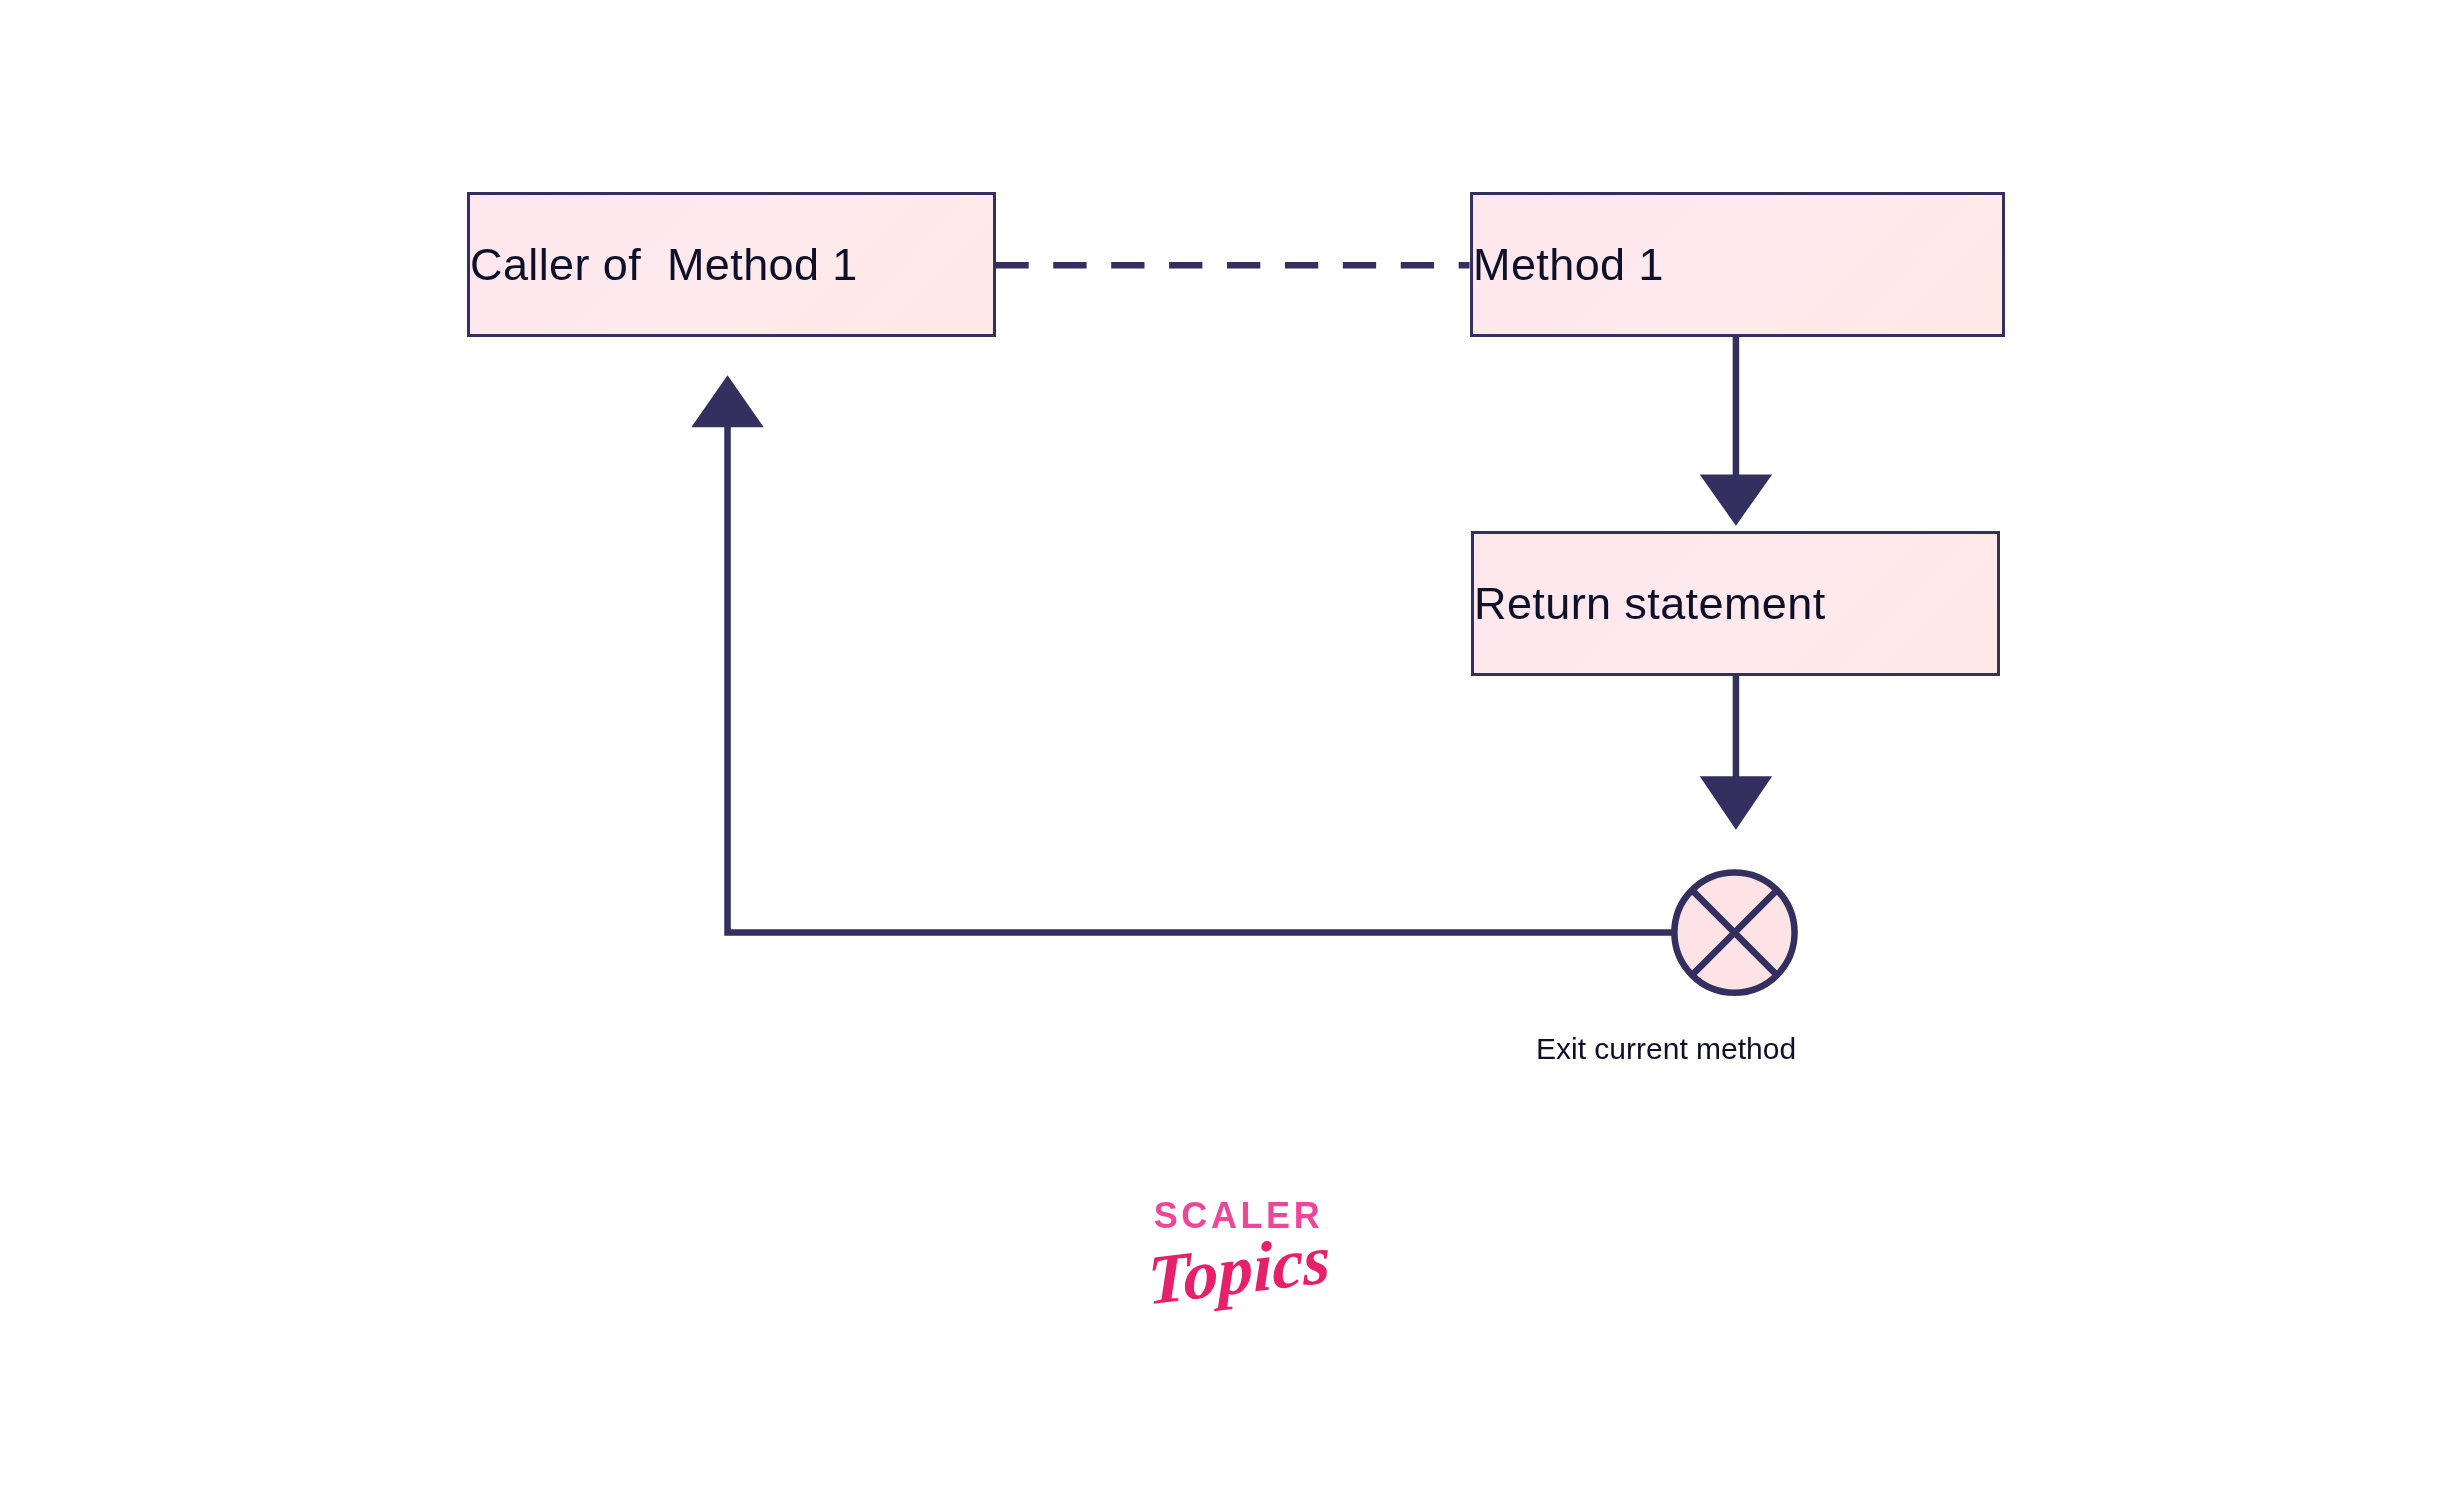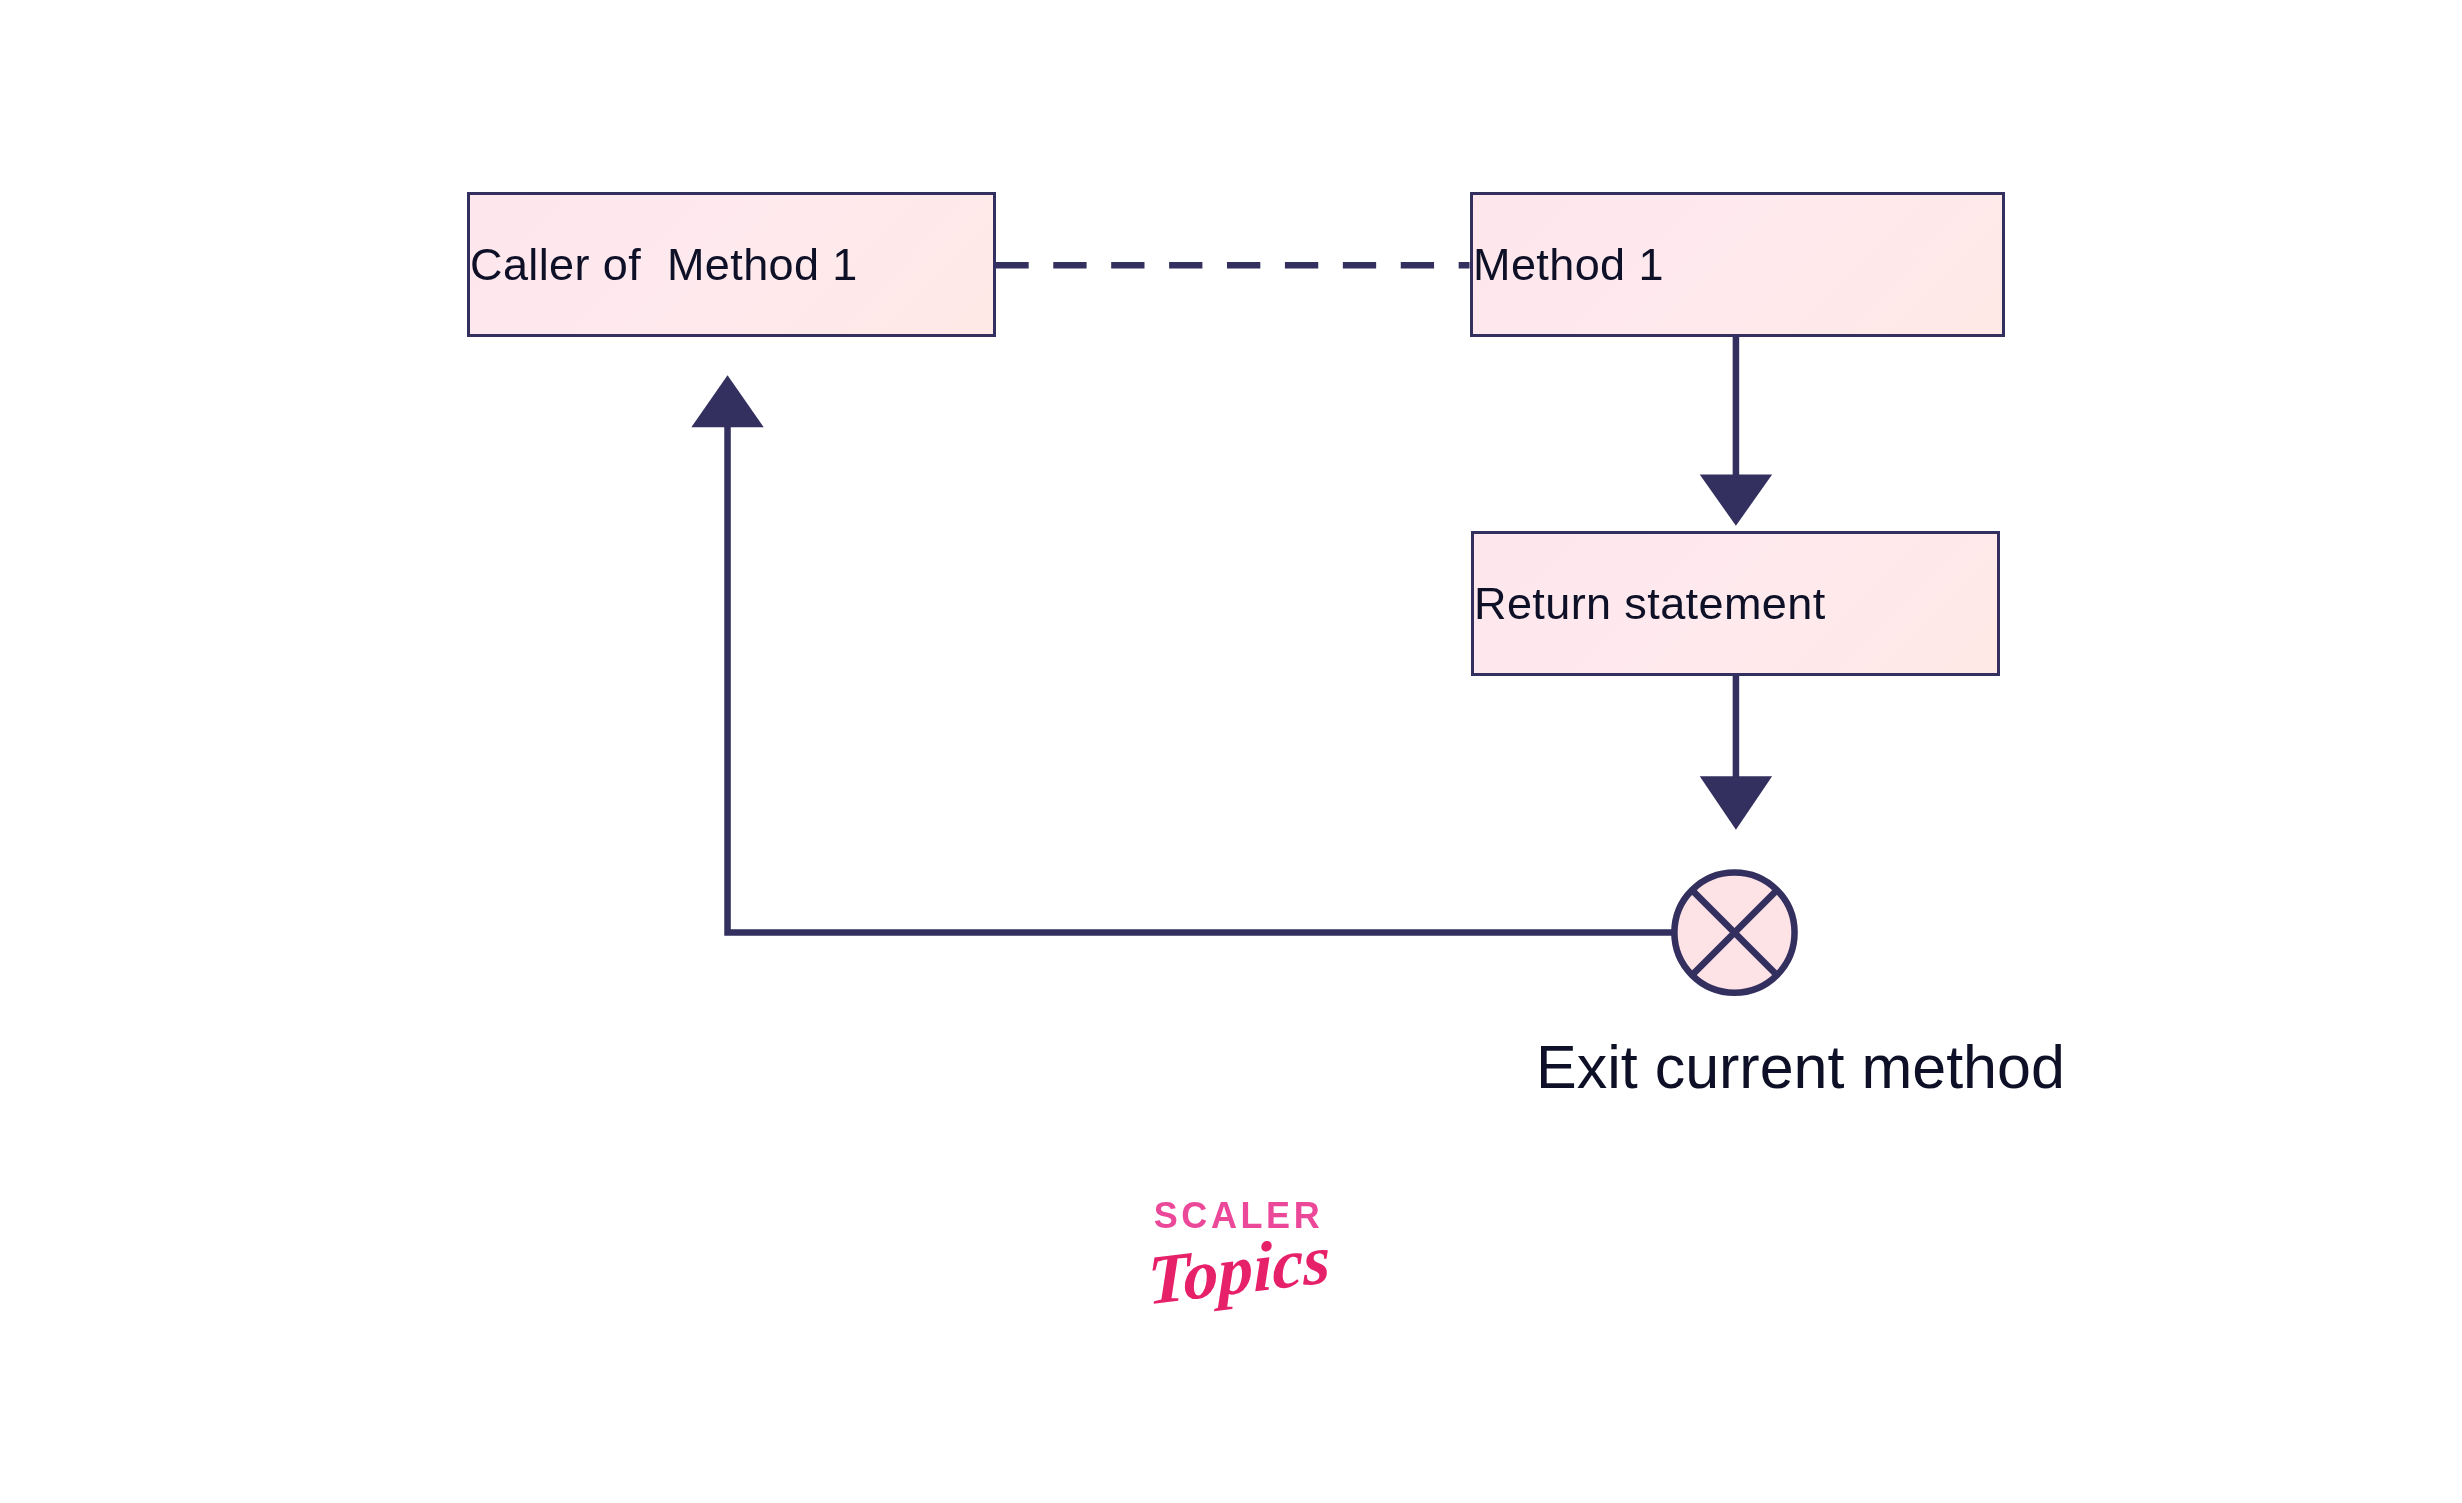--- a/index.html
+++ b/index.html
@@ -43,21 +43,21 @@
     white-space: pre;
   }
   #box-caller  { left: 467px;  top: 192px; width: 529px; height: 145px; }
   #box-method1 { left: 1470px; top: 192px; width: 535px; height: 145px; }
   #box-return  { left: 1471px; top: 531px; width: 529px; height: 145px; }
 
   
   .free-label {
     position: absolute;
     font-family: "Liberation Sans", sans-serif;
-    font-size: 61px;
+    font-size: 30px;
     color: #0d1026;
     white-space: pre;
   }
   #exit-label { left: 1536px; top: 1032px; }
 
   
   #logo {
     position: absolute;
     left: 1119px;
     top: 1198px;

